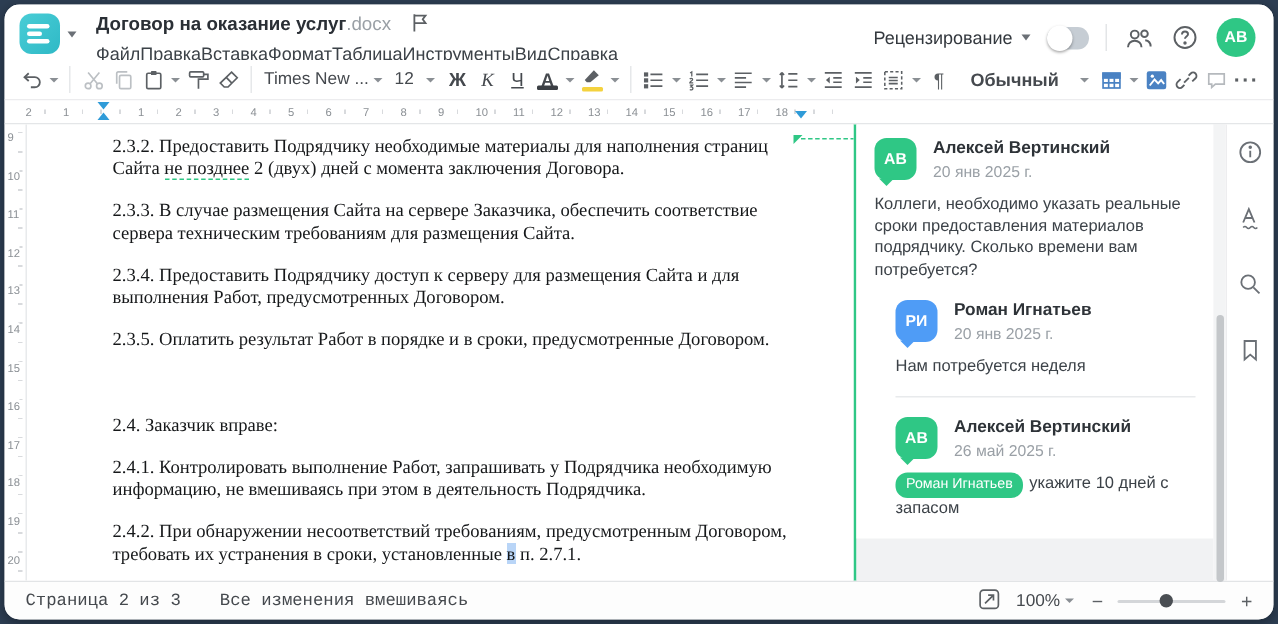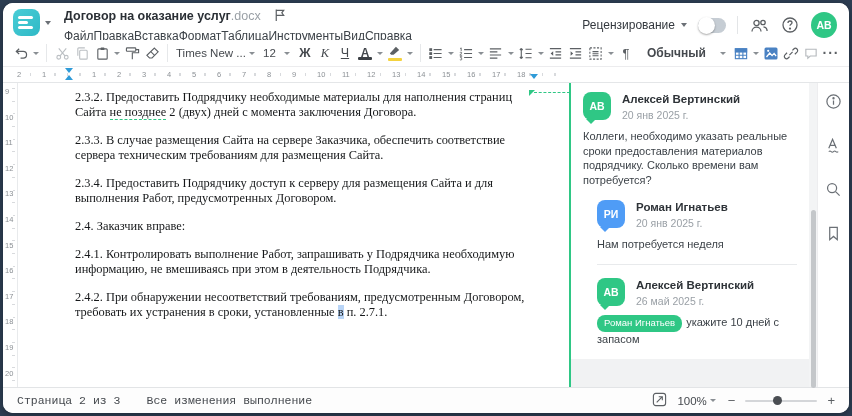--- a/index.html
+++ b/index.html
@@ -397,20 +397,21 @@
         <span class="vnum" style="top: 234.4px;">18</span>
         <span class="vnum" style="top: 260px;">19</span>
         <span class="vnum" style="top: 285.6px;">20</span>
       </div>
 
     <div class="page">
       <div class="doc">
         <p><span>2.3.2. Предоставить Подрядчику необходимые материалы для наполнения страниц Сайта </span><span class="anchor-text">не позднее</span><span> 2 (двух) дней с момента заключения Договора.</span></p>
         <p>2.3.3. В случае размещения Сайта на сервере Заказчика, обеспечить соответствие сервера техническим требованиям для размещения Сайта.</p>
         <p>2.3.4. Предоставить Подрядчику доступ к серверу для размещения Сайта и для выполнения Работ, предусмотренных Договором.</p>
+        <p class="gap-big">2.3.5. Оплатить результат Работ в порядке и в сроки, предусмотренные Договором.</p>
         <p>2.4. Заказчик вправе:</p>
         <p>2.4.1. Контролировать выполнение Работ, запрашивать у Подрядчика необходимую информацию, не вмешиваясь при этом в деятельность Подрядчика.</p>
         <p><span>2.4.2. При обнаружении несоответствий требованиям, предусмотренным Договором, требовать их устранения в сроки, установленные </span><span class="hl-blue">в</span><span> п. 2.7.1.</span></p>
 
       </div>
       <div class="connector-arrow"></div>
       <div class="connector"></div>
     </div>
 
     <div class="greenline"></div>
@@ -488,21 +489,21 @@
         <svg width="17" height="17" viewBox="0 0 18 18">
             <path d="M5 2.5h8v13l-4-3.4-4 3.4z" fill="none" stroke="#6b7076" stroke-width="1.3"></path>
           </svg>
       </span>
     </div>
   </div>
 
   <footer class="statusbar">
     <div class="sb-left">
       <span>Страница 2 из 3</span>
-      <span>Все изменения выполнение</span>
+      <span>Все изменения вмешиваясь</span>
     </div>
     <div class="sb-right">
       <span>
         <svg width="15" height="15" viewBox="0 0 16 16">
             <g fill="none" stroke="#5c6064" stroke-width="1.2">
               <rect x="1.5" y="1.5" width="13" height="13" rx="2.5"></rect>
               <path d="M5 11 11 5M7.2 5H11v3.8"></path>
             </g>
           </svg>
       </span>

